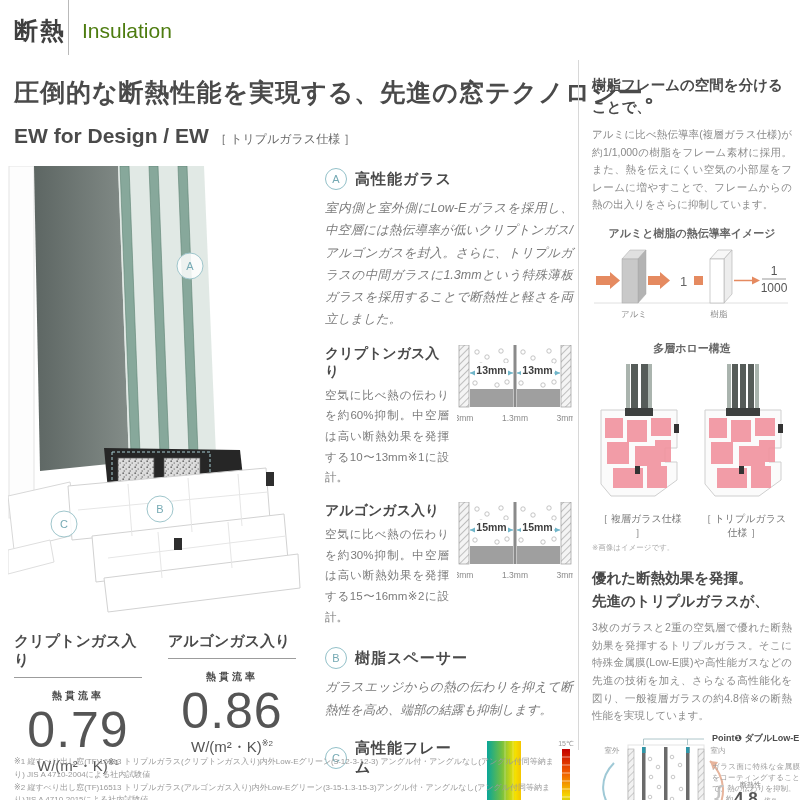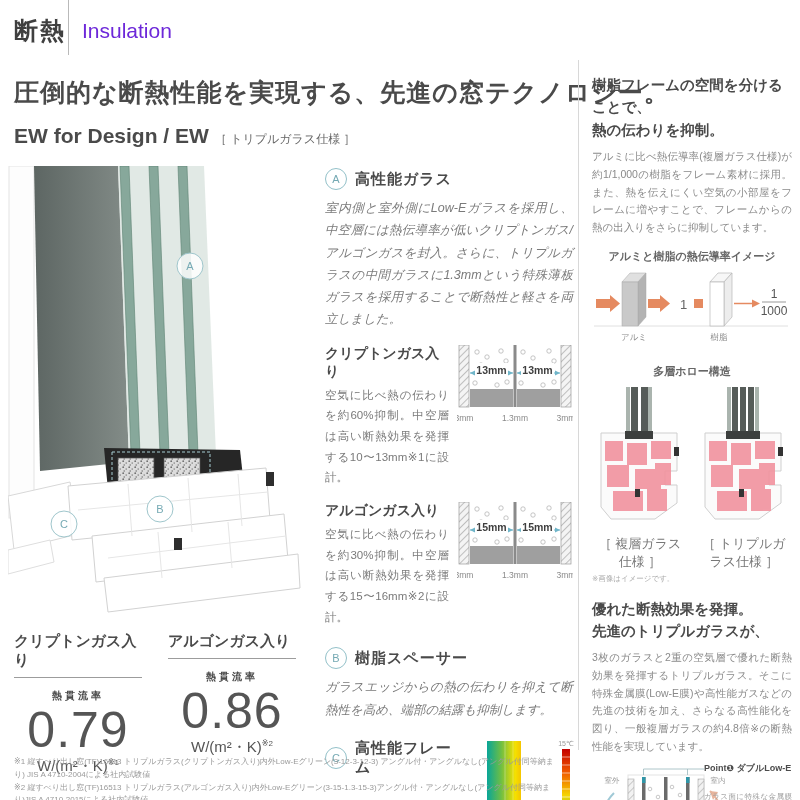--- a/index.html
+++ b/index.html
@@ -2,21 +2,21 @@
 <html><head>
 <meta charset="utf-8">
 <style>
   html,body{margin:0;padding:0;background:#fff;}
   .page{position:relative;width:800px;height:800px;background:#fff;overflow:hidden;
         font-family:"Liberation Sans","DejaVu Sans",sans-serif;color:#555;}
   svg{font-family:"Liberation Sans","DejaVu Sans",sans-serif;}
   
   .hdr-jp{position:absolute;left:14px;top:15px;font-size:24px;font-weight:bold;color:#3f3f3f;letter-spacing:2px;}
   .hdr-line{position:absolute;left:68px;top:0;width:1px;height:55px;background:#b9b9b9;}
-  .hdr-en{position:absolute;left:82px;top:19px;font-size:21px;color:#6d28d9;}
+  .hdr-en{position:absolute;left:82px;top:19px;font-size:21px;color:#4d7c0f;}
   .headline{position:absolute;left:14px;top:76px;font-size:25px;font-weight:bold;color:#4a4a4a;letter-spacing:1px;}
   .productrow{position:absolute;left:14px;top:124px;}
   .product{font-size:21px;font-weight:bold;color:#4a4a4a;}
   .productspec{font-size:12px;color:#666;margin-left:6px;}
   
   .midcol{position:absolute;left:325px;top:168px;width:248px;}
   .sechead{display:flex;align-items:center;gap:8px;}
   .badge{width:20px;height:20px;border:1px solid #93c1c9;border-radius:50%;color:#74a9b3;
          font-size:11px;display:flex;align-items:center;justify-content:center;flex:none;}
   .sectitle{font-size:15px;font-weight:bold;color:#4a4a4a;letter-spacing:1px;}
@@ -38,26 +38,26 @@
   .sup{font-size:8px;vertical-align:super;}
   .foot{position:absolute;left:14px;top:756px;width:545px;font-size:8px;color:#9a9a9a;line-height:1.6;}
   .vdiv{position:absolute;left:578px;top:60px;width:1px;height:690px;background:#d8d8d8;}
   
   .rightcol{position:absolute;left:592px;top:74px;width:200px;}
   .rh{font-size:14.5px;font-weight:bold;color:#4a4a4a;line-height:1.55;}
   .rbody{margin-top:7px;font-size:10.5px;color:#8a8a8a;line-height:1.68;text-align:justify;}
   .rdiagtitle{margin-top:12px;text-align:center;font-size:11px;font-weight:bold;color:#666;}
   .hollowrow{display:flex;gap:14px;justify-content:center;margin-top:6px;}
   .hollowcaps{display:flex;gap:14px;justify-content:center;}
-  .hollowcap{width:90px;text-align:center;font-size:13px;color:#777;}
+  .hollowcap{width:90px;text-align:center;font-size:10px;color:#777;}
   .rnote{text-align:left;font-size:7.5px;color:#aaa;margin-top:3px;}
   .r3h{margin-top:14px;}
   .tripwrap{margin-top:10px;position:relative;height:132px;}
   .tripsvg{position:absolute;left:0;top:0;}
-  .pointblk{position:absolute;left:112px;width:88px;}
+  .pointblk{position:absolute;left:120px;width:88px;}
   .p1{top:-3px;}
   .pointtitle{font-size:9px;font-weight:bold;color:#4c4c4c;}
   .pointbody{margin-top:16px;font-size:7.5px;color:#9a9a9a;line-height:1.5;text-align:justify;}
 </style>
 </head>
 <body>
 
 <div class="page">
 
   <div class="hdr-jp">断熱</div>
@@ -320,21 +320,20 @@
     <div>※1 縦すべり出し窓(TF)16513 トリプルガラス(クリプトンガス入り)内外Low-Eグリーン(3-12-3-12-3) アングル付・アングルなし(アングル付同等納まり) JIS A 4710-2004による社内試験値</div>
     <div>※2 縦すべり出し窓(TF)16513 トリプルガラス(アルゴンガス入り)内外Low-Eグリーン(3-15-1.3-15-3)アングル付・アングルなし(アングル付同等納まり)JIS A 4710-2015による社内試験値</div>
 
   </div>
 
   <div class="vdiv"></div>
 
   <div class="rightcol">
     <div class="rh">
       <div>樹脂フレームの空間を分けることで、</div>
-        <div>熱の伝わりを抑制。</div>
     </div>
     <div class="rbody">アルミに比べ熱伝導率(複層ガラス仕様)が約1/1,000の樹脂をフレーム素材に採用。また、熱を伝えにくい空気の小部屋をフレームに増やすことで、フレームからの熱の出入りをさらに抑制しています。</div>
     <div class="rdiagtitle">アルミと樹脂の熱伝導率イメージ</div>
 
     <svg width="198" height="82" viewBox="0 0 198 82" style="margin-top:2px;">
       <line x1="2" y1="60" x2="196" y2="60" stroke="#e0e0e0"></line>
       <g stroke="#a8a8a8" stroke-width="0.5">
         <polygon points="30,16 38,7 54,7 46,16" fill="#e0e0e0"></polygon>
         <polygon points="46,16 54,7 54,51 46,60" fill="#b3b3b3"></polygon>
         <rect x="30" y="16" width="16" height="44" fill="#c9c9c9"></rect>

